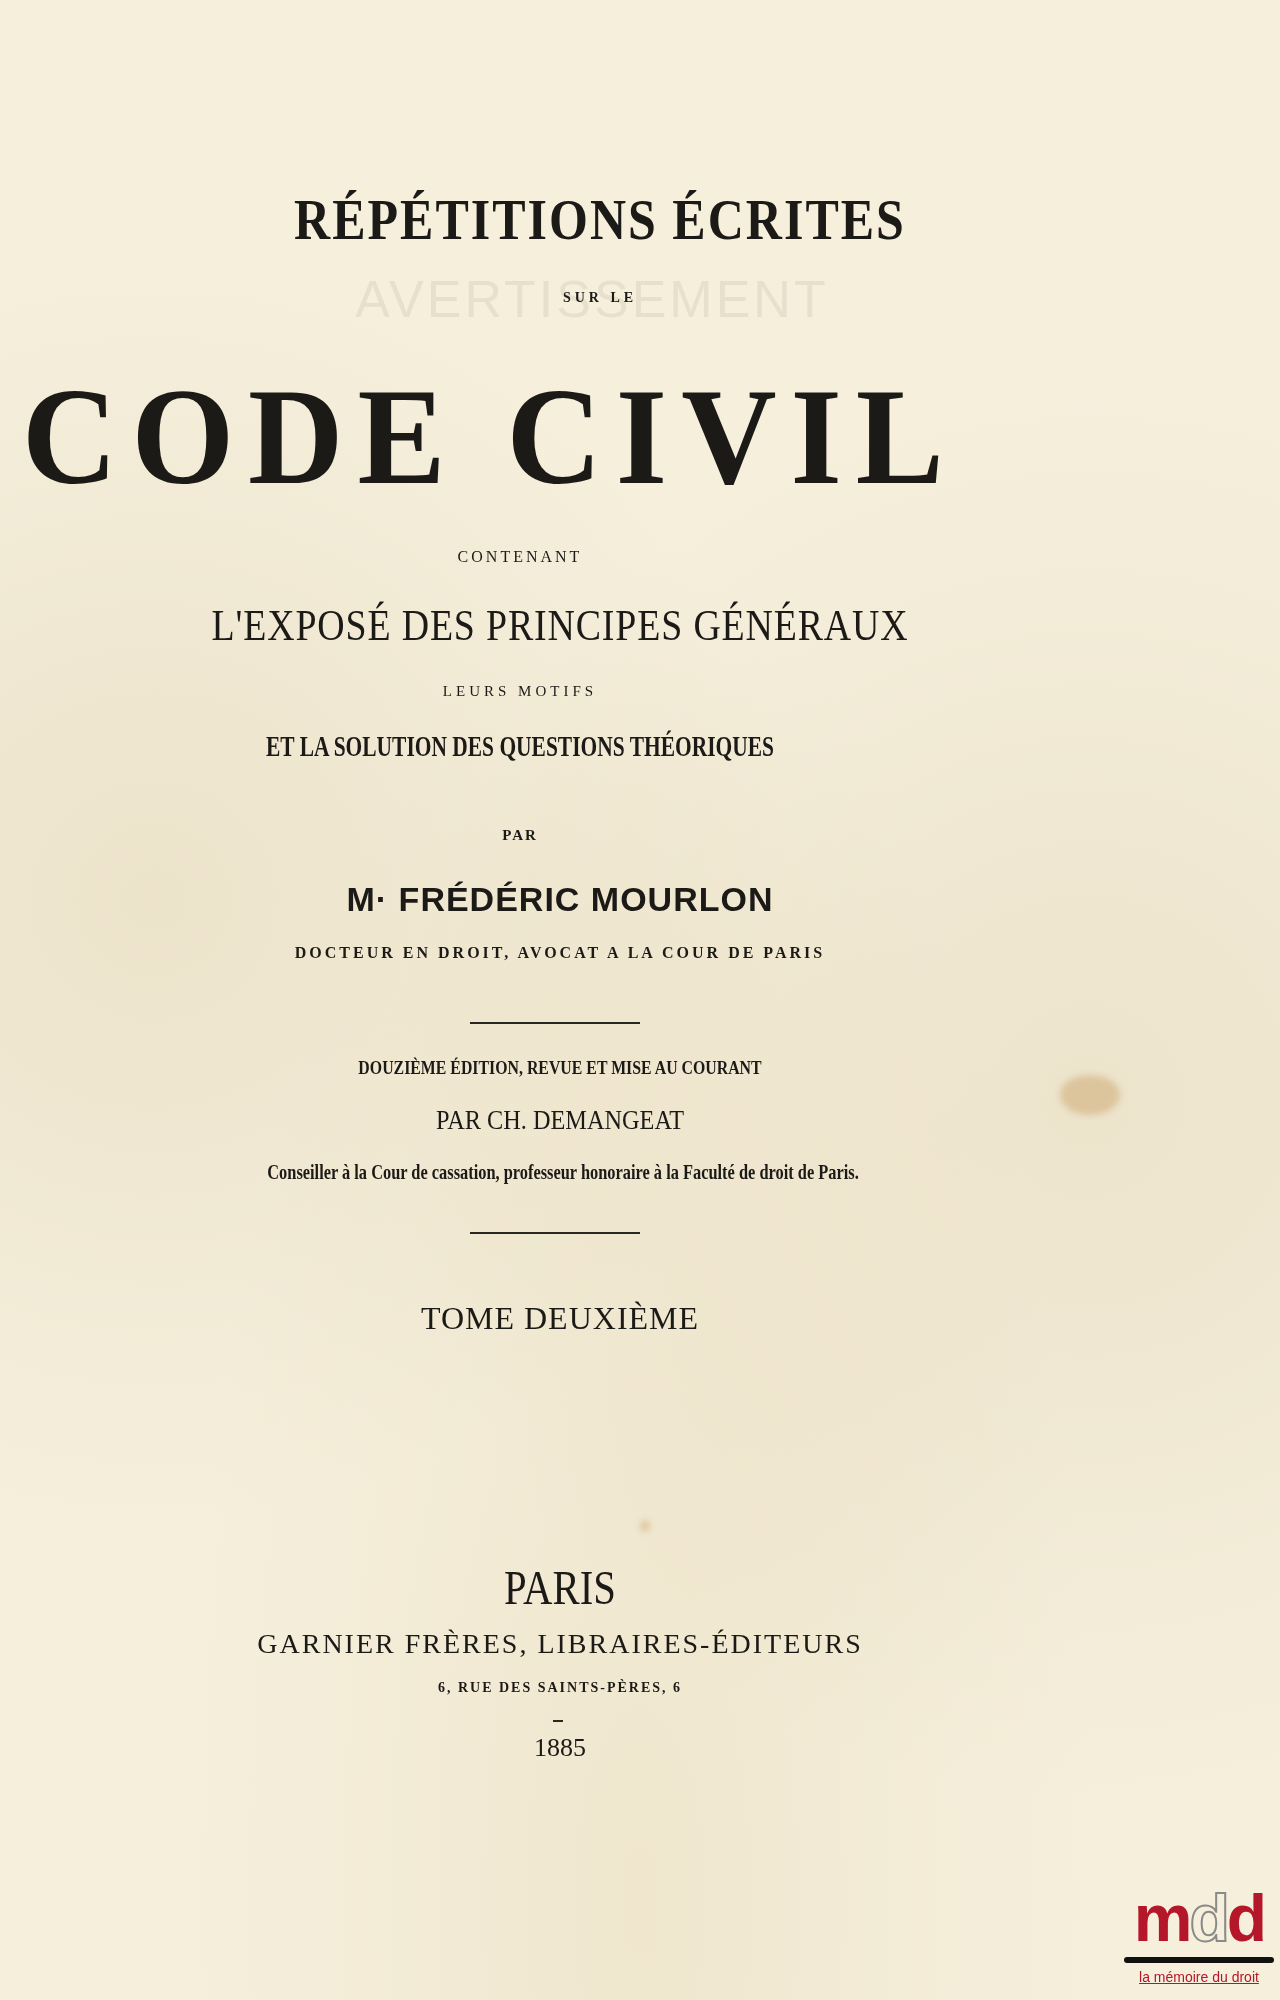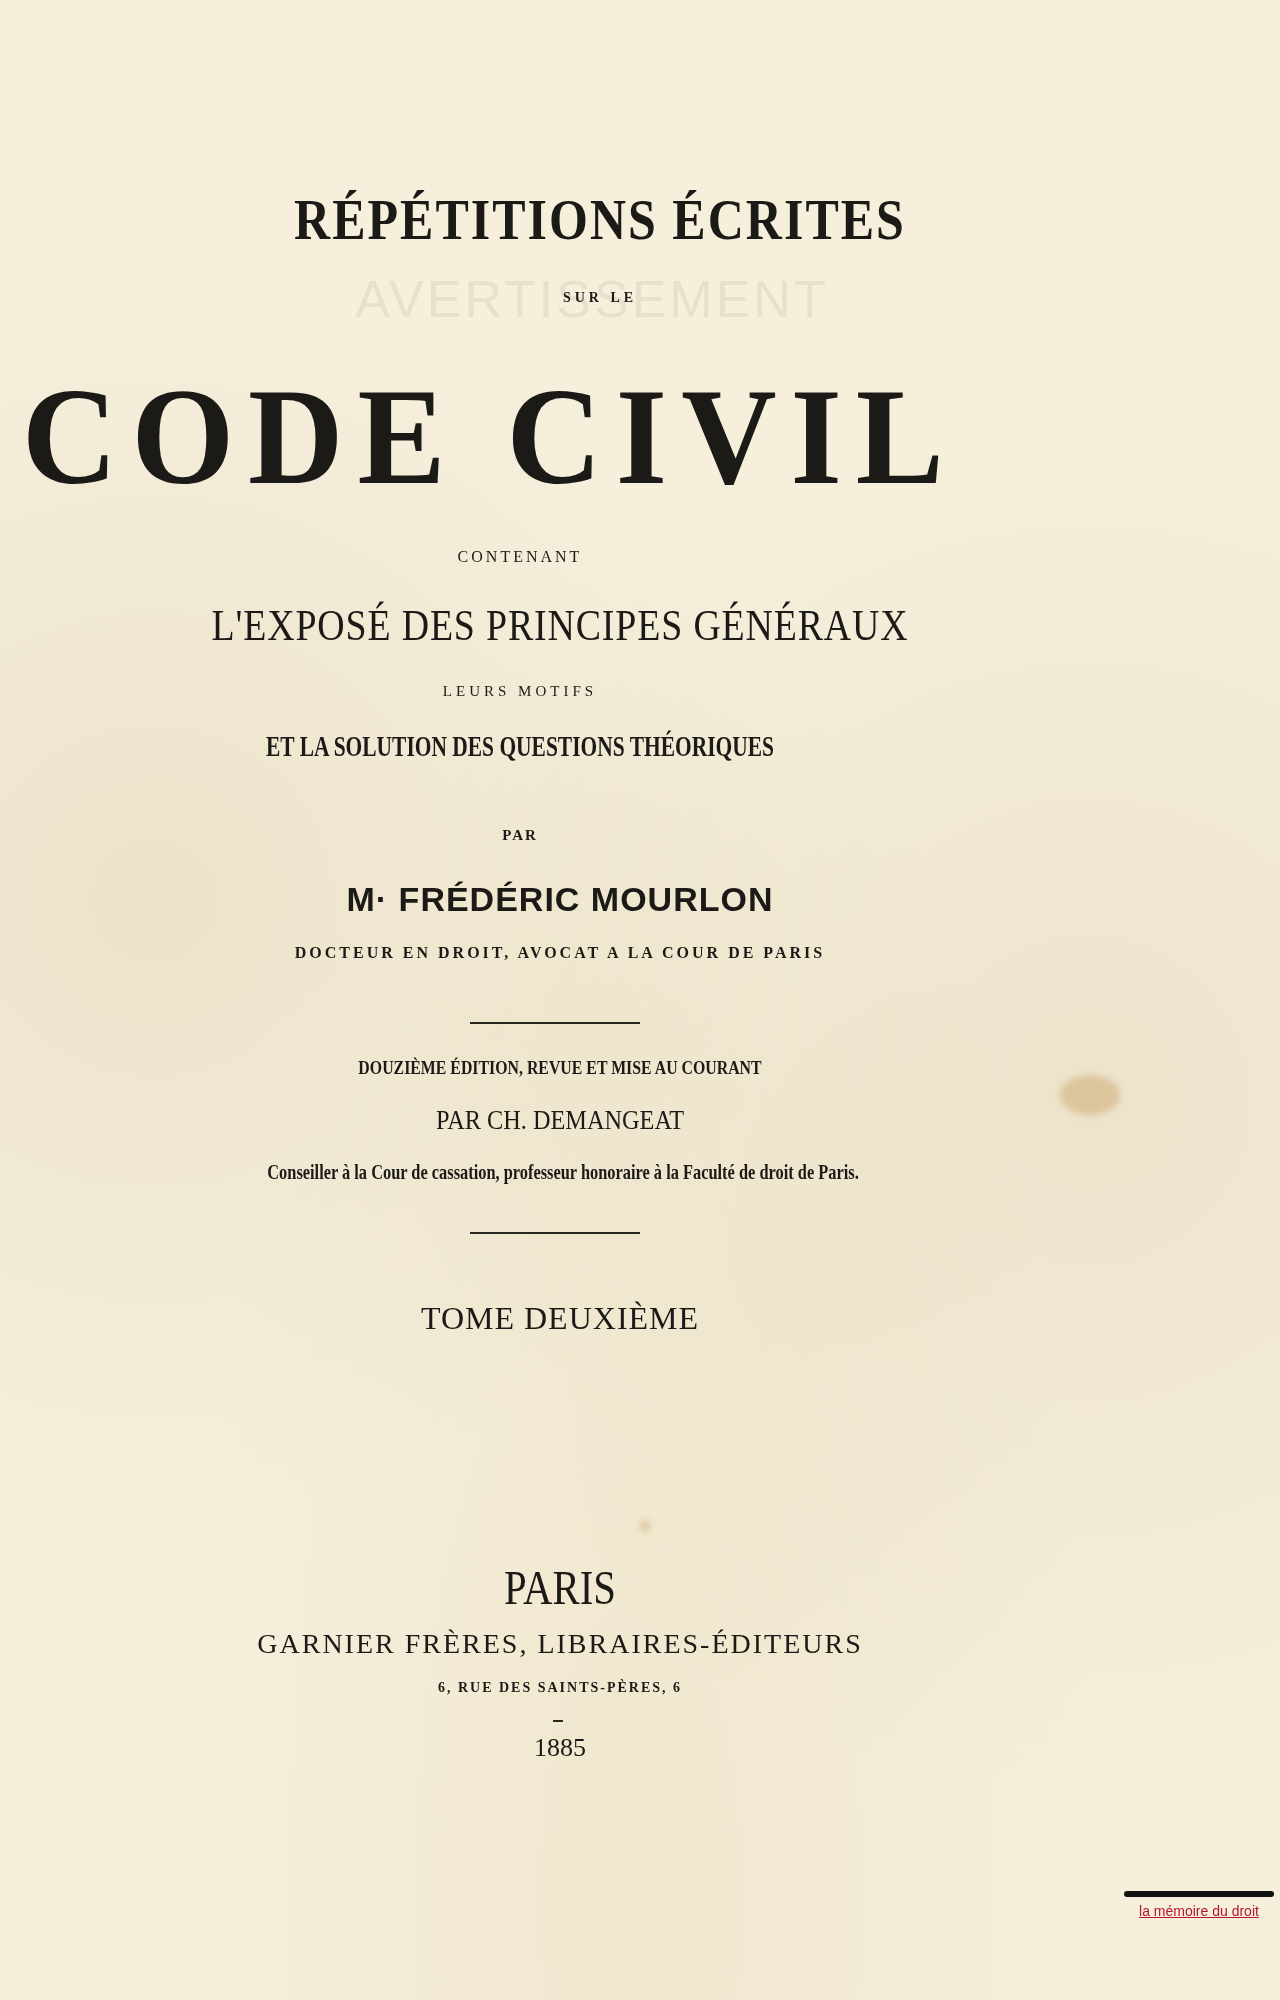--- a/index.html
+++ b/index.html
@@ -77,16 +77,19 @@
   <div class="line t13">Conseiller à la Cour de cassation, professeur honoraire à la Faculté de droit de Paris.</div>
   <div class="rule2"></div>
   <div class="line t14">TOME DEUXIÈME</div>
   <div class="line t15">PARIS</div>
   <div class="line t16">GARNIER FRÈRES, LIBRAIRES-ÉDITEURS</div>
   <div class="line t17">6, RUE DES SAINTS-PÈRES, 6</div>
   <div class="dash"></div>
   <div class="line t18">1885</div>
 
   <div class="logo">
+    <div class="logo-mark">
+      <span>m</span><span class="hollow">d</span><span>d</span>
+    </div>
     <div class="logo-bar"></div>
     <div class="logo-tag">la mémoire du droit</div>
   </div>
 </div>
 
 </body></html>

